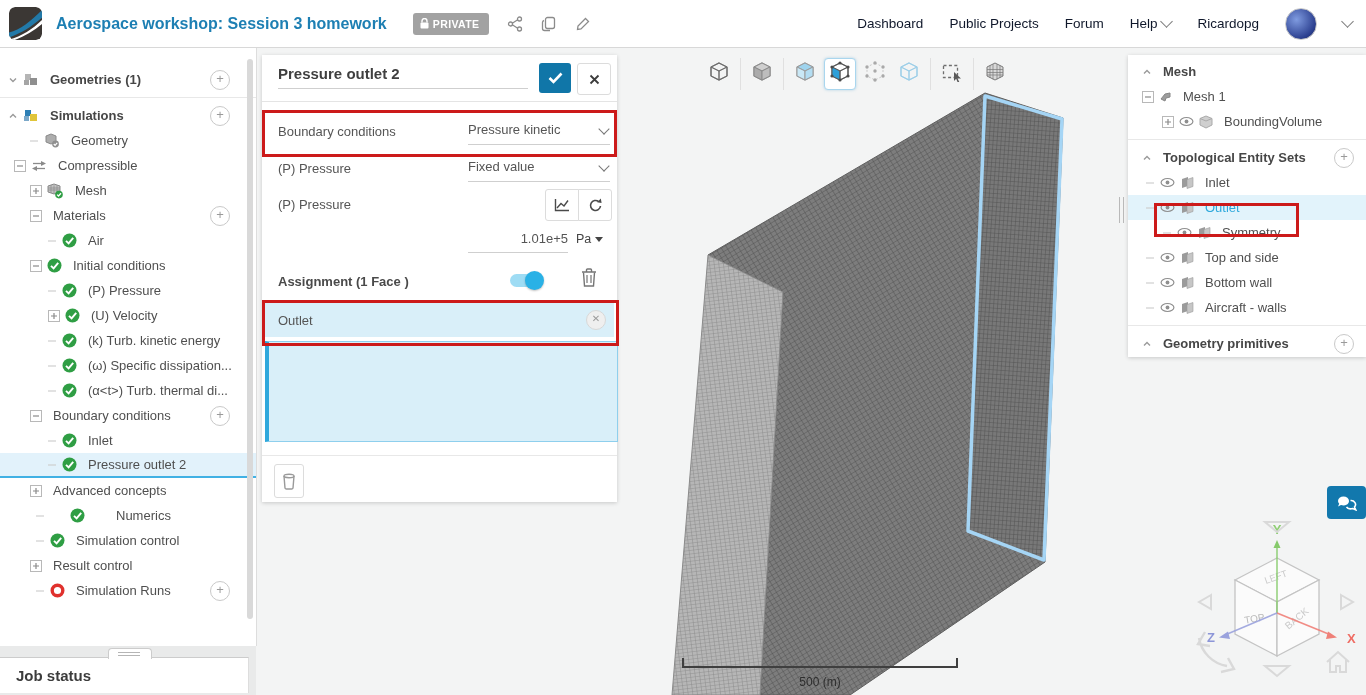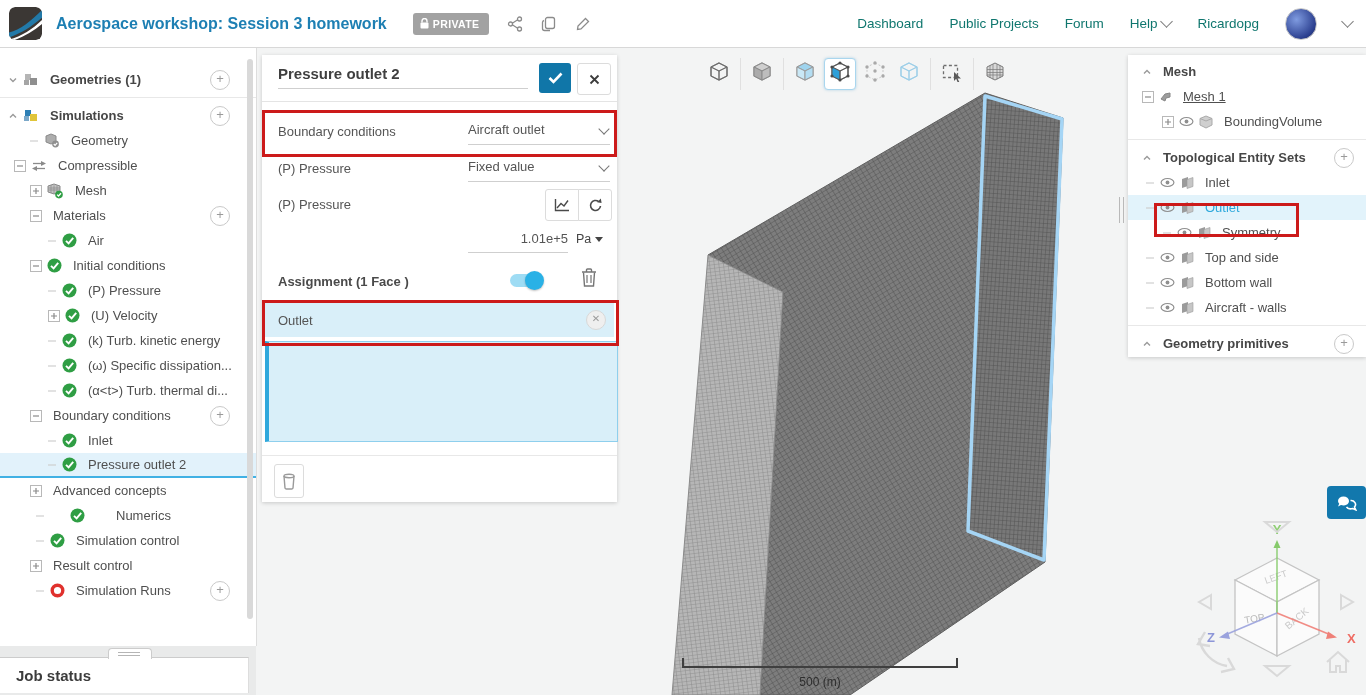--- a/index.html
+++ b/index.html
@@ -9,21 +9,21 @@
     -webkit-font-smoothing:antialiased;color:#4f4f4f;
   }
   
   #header{position:absolute;left:0;top:0;width:1366px;height:47px;background:#fff;
     border-bottom:1px solid #d8d8d8;z-index:6;display:flex;align-items:center;}
   #logo{width:33px;height:33px;border-radius:6px;margin-left:9px;overflow:hidden;flex:0 0 auto;}
   #project-title{margin-left:14px;font-size:16px;font-weight:700;color:#1d7fb3;white-space:nowrap;}
   #private-badge{margin-left:26px;background:#a2a2a2;color:#fff;font-size:10.5px;font-weight:700;
     letter-spacing:.4px;border-radius:3px;padding:5px 9px 5px 7px;display:flex;align-items:center;gap:4px;}
   .hdr-ico{margin-left:18px;width:16px;height:16px;color:#8b8b8b;}
-  #hdr-nav{margin-left:auto;display:flex;align-items:center;gap:26px;margin-right:14px;font-size:13.5px;color:#0f766e;}
+  #hdr-nav{margin-left:auto;display:flex;align-items:center;gap:26px;margin-right:14px;font-size:13.5px;color:#0f172a;}
   .nav-item{white-space:nowrap;cursor:pointer;display:flex;align-items:center;gap:5px;}
   .chev{width:8px;height:8px;border-right:1.5px solid #7a7a7a;border-bottom:1.5px solid #7a7a7a;
     transform:rotate(45deg);margin-top:-4px;}
   #avatar{width:30px;height:30px;border-radius:50%;background:radial-gradient(circle at 35% 35%,#7f9be0,#2b3f8f 70%,#17224f);
     border:1px solid #c9c9c9;}
   
   .panel{position:absolute;background:#fff;box-shadow:0 1px 4px rgba(0,0,0,.18);z-index:3;}
   
   #left-panel{position:absolute;left:0;top:47px;width:256px;height:599px;background:#fff;
     border-right:1px solid #ddd;z-index:4;}
@@ -488,21 +488,21 @@
     </div>
     <div id="btn-cancel" class="sqbtn">
       <svg width="11" height="11" viewBox="0 0 11 11">
         <path d="M1.5 1.5 L9.5 9.5 M9.5 1.5 L1.5 9.5" stroke="#3c3c3c" stroke-width="1.8"></path>
       </svg>
     </div>
   </div>
 
   <div class="prow-label" style="top:69px">Boundary conditions</div>
   <div class="pselect" style="top:67px">
-    <span>Aircraft outlet</span>
+    <span>Pressure kinetic</span>
     <span class="carr"></span>
   </div>
 
   <div class="prow-label" style="top:106px">(P) Pressure</div>
   <div class="pselect" style="top:104px">
     <span>Fixed value</span>
     <span class="carr"></span>
   </div>
 
   <div class="prow-label" style="top:142px">(P) Pressure</div>
@@ -551,21 +551,21 @@
 <div id="right-panel" class="panel">
   <div class="tree" id="right-tree" style="padding-top:4px">
       <div class="trow sect" style="padding-left: 14px;">
         <span style="display: inline-flex; margin-right: 5px; align-items: center;">
           <svg width="10" height="10" viewBox="0 0 10 10">
             <polyline points="2,6.5 5,3.5 8,6.5" fill="none" stroke="#9a9a9a" stroke-width="1.4"></polyline>
           </svg>
         </span>
         <span class="lbl">Mesh</span>
       </div>
-      <div class="trow" style="padding-left: 14px; text-decoration: underline;">
+      <div class="trow" style="padding-left: 14px;">
         <span style="display: inline-flex; margin-right: 5px; align-items: center;">
           <svg width="12" height="12" viewBox="0 0 12 12">
             <rect x="0.5" y="0.5" width="11" height="11" fill="#fff" stroke="#b8b8b8"></rect>
             <path d="M3 6 H9" stroke="#8a8a8a" stroke-width="1.2"></path>
           </svg>
         </span>
         <span style="display: inline-flex; margin-right: 5px; align-items: center;">
           <svg width="13" height="12" viewBox="0 0 13 12">
             <path d="M2 8 L6 3 L11 2 L11 6 L7 7 L6 10 Z" fill="#9d9d9d" stroke="#868686"></path>
           </svg>

